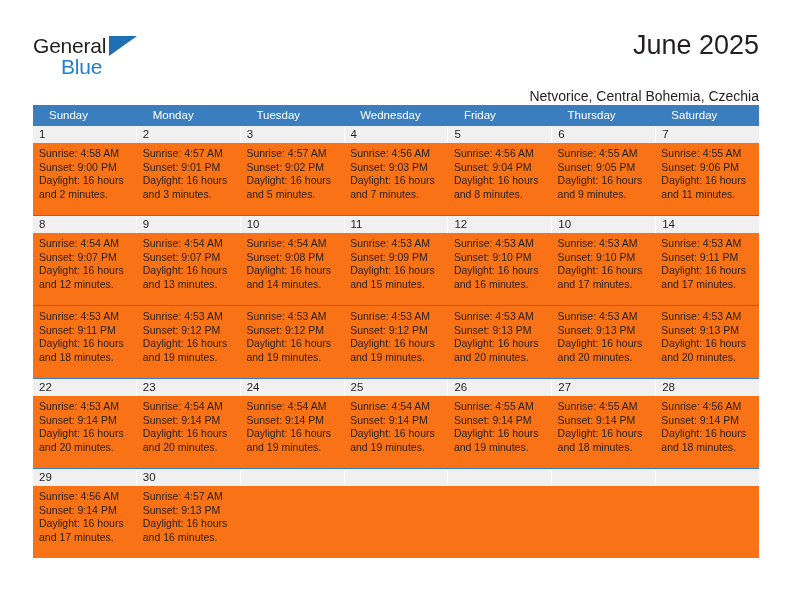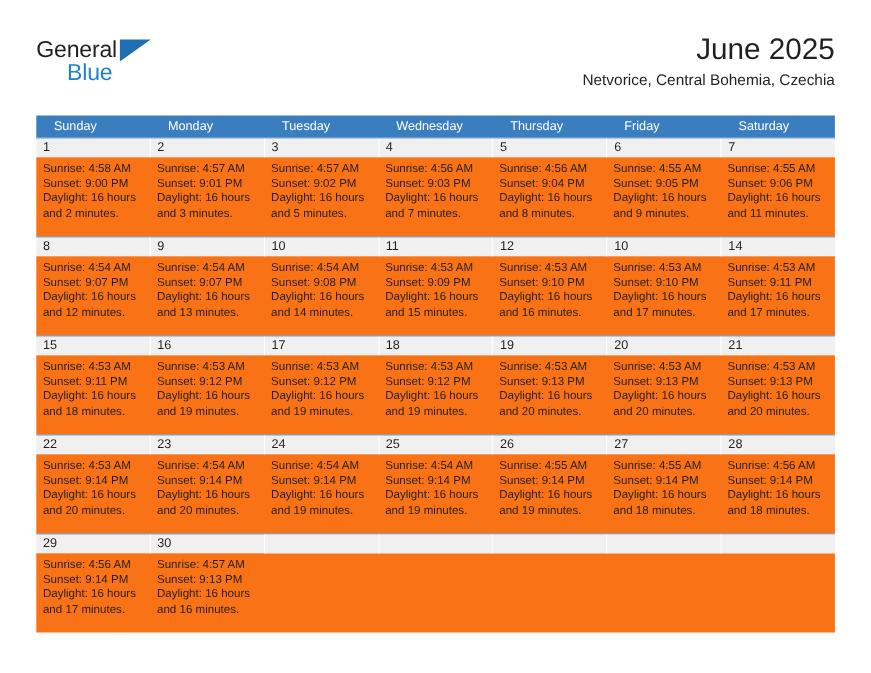--- a/index.html
+++ b/index.html
@@ -75,21 +75,21 @@
   .cal-title {
     font-size: 27px;
     color: #231f20;
     line-height: 34px;
     white-space: nowrap;
   }
   .cal-subtitle {
     font-size: 14px;
     color: #231f20;
     line-height: 20px;
-    margin-top: 0;
+    margin-top: 24px;
     white-space: nowrap;
   }
 
   
   .calendar {
     position: absolute;
     left: 33px;
     top: 105px;
     width: 726px;
   }
@@ -176,22 +176,22 @@
 
   </div>
 
   <div class="calendar">
 
     <div class="weekdays">
       <div class="weekday">Sunday</div>
       <div class="weekday">Monday</div>
       <div class="weekday">Tuesday</div>
       <div class="weekday">Wednesday</div>
+      <div class="weekday">Friday</div>
       <div class="weekday">Thursday</div>
-      <div class="weekday">Friday</div>
       <div class="weekday">Saturday</div>
     </div>
 
     <div class="week">
       <div class="week-daynums">
         <div class="daynum">1</div>
         <div class="daynum">2</div>
         <div class="daynum">3</div>
         <div class="daynum">4</div>
         <div class="daynum">5</div>
@@ -294,29 +294,20 @@
         <div class="daycell">
           <div class="line">Sunrise: 4:53 AM</div>
           <div class="line">Sunset: 9:11 PM</div>
           <div class="wrapline">Daylight: 16 hours</div>
           <div class="wrapline">and 17 minutes.</div>
         </div>
       </div>
     </div>
 
     <div class="week">
-      <div class="week-daynums">
-        <div class="daynum">15</div>
-        <div class="daynum">16</div>
-        <div class="daynum">17</div>
-        <div class="daynum">18</div>
-        <div class="daynum">19</div>
-        <div class="daynum">20</div>
-        <div class="daynum">21</div>
-      </div>
       <div class="week-body">
         <div class="daycell">
           <div class="line">Sunrise: 4:53 AM</div>
           <div class="line">Sunset: 9:11 PM</div>
           <div class="wrapline">Daylight: 16 hours</div>
           <div class="wrapline">and 18 minutes.</div>
         </div>
         <div class="daycell">
           <div class="line">Sunrise: 4:53 AM</div>
           <div class="line">Sunset: 9:12 PM</div>

